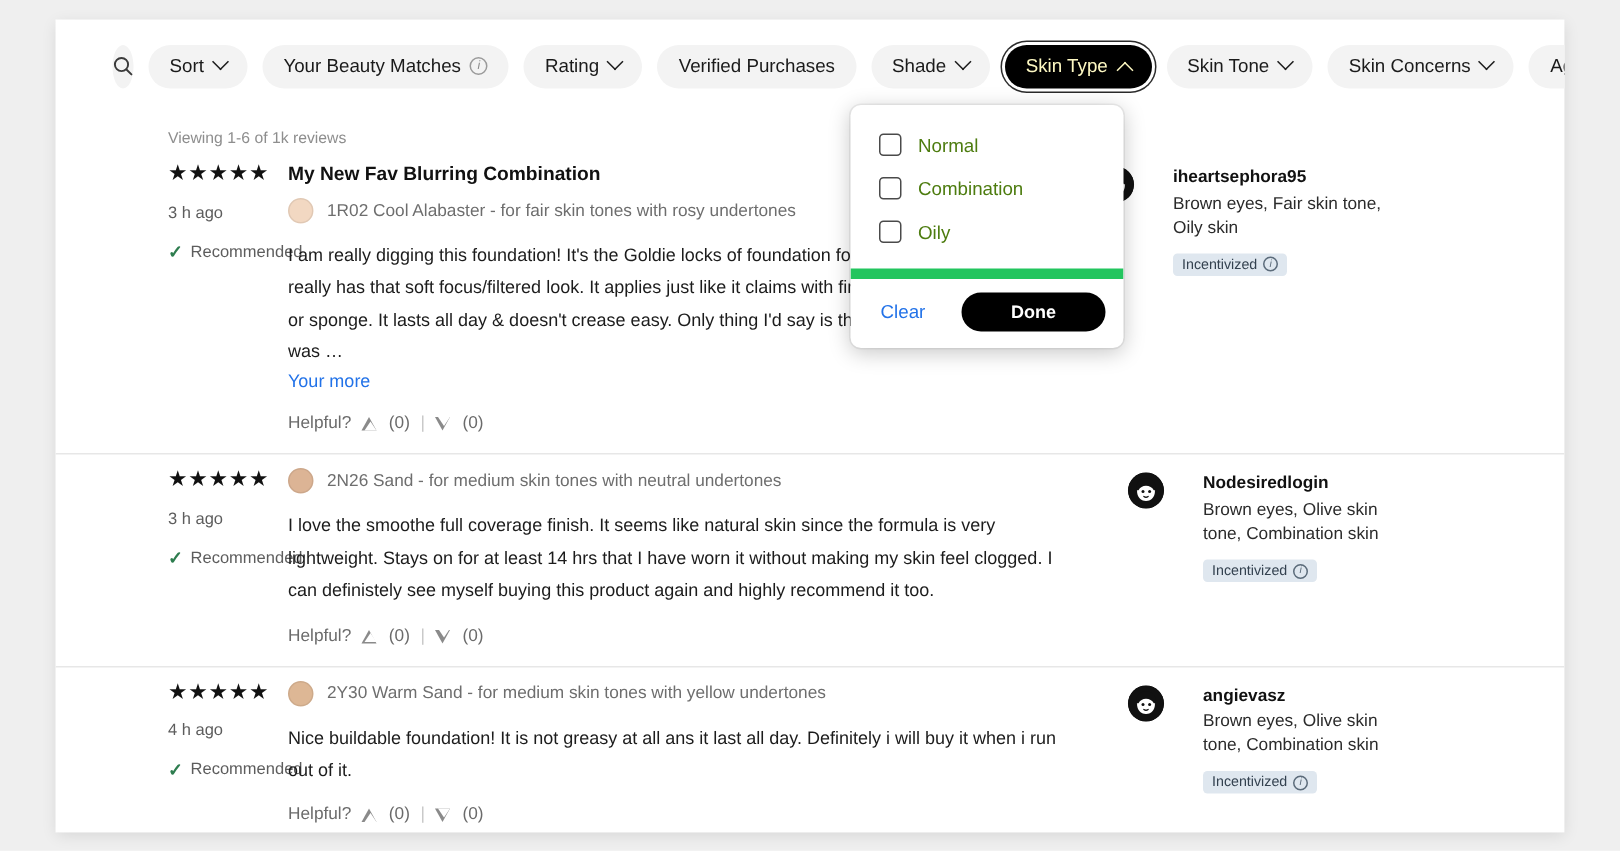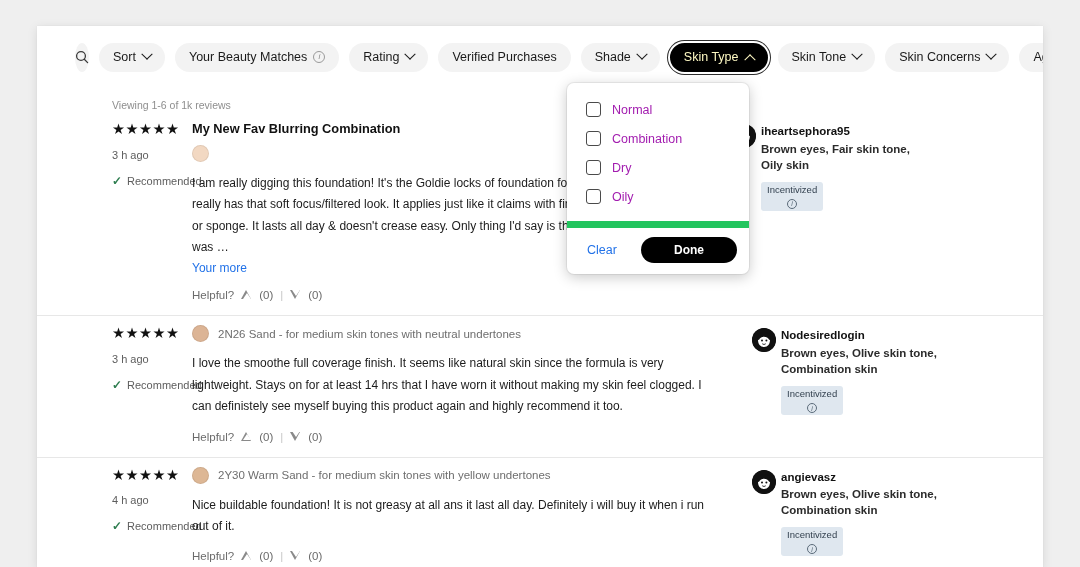--- a/index.html
+++ b/index.html
@@ -13,21 +13,21 @@
   }
   #root {
     position: relative;
     width: 1080px; height: 567px;
     background: #efefef;
   }
 
   
   .card {
     position: absolute;
-    left: 37px; top: 26px;
+    left: 37px; top: 13px;
     width: 1006px; height: 542px;
     background: #ffffff;
     box-shadow: 0 2px 10px rgba(0,0,0,.10), 0 0 1px rgba(0,0,0,.07);
     overflow: hidden;
   }
 
   
   .filterbar {
     position: absolute;
     left: 0; top: 0;
@@ -97,21 +97,21 @@
     z-index: 40;
     overflow: hidden;
   }
   .dd-opts { padding: 12px 0 10px 0; }
   .dd-opt {
     display: flex;
     align-items: center;
     gap: 11px;
     padding: 7px 19px;
     font-size: 12.5px;
-    color: #a21caf;
+    color: #4d7c0f;
     cursor: pointer;
   }
   .cbox {
     width: 15px; height: 15px;
     border: 1.6px solid #4a4a4a;
     border-radius: 3px;
     background: #fff;
     flex: 0 0 auto;
   }
   .dd-foot {
@@ -231,21 +231,21 @@
     display: inline-block;
     font-size: 12px;
     color: #2272e8;
     margin-top: 1px;
     cursor: pointer;
   }
   .helpful {
     margin-top: 13px;
     margin-bottom: 14px;
     display: flex;
-    align-items: flex-start;
+    align-items: center;
     gap: 7px;
     font-size: 11.5px;
     color: #6b6b6b;
   }
   .tri-ico {
     display: inline-block;
     width: 11px; height: 10px;
     position: relative;
     cursor: pointer;
   }
@@ -276,54 +276,52 @@
     border-bottom: none;
     border-top: 6.7px solid #fff;
   }
   .sep { color: #c7c7c7; }
 
   .col-right {
     flex: 0 0 190px;
     width: 190px;
     padding-top: 8px;
     display: flex;
-    gap: 5px;
+    gap: 26px;
   }
   .avatar {
     width: 24px; height: 24px;
     border-radius: 50%;
     flex: 0 0 auto;
     overflow: hidden;
     background: #111;
   }
   .avatar svg { display: block; }
   .uname {
     font-size: 11.5px;
     font-weight: bold;
     color: #111;
     line-height: 1.35;
   }
   .udesc {
     font-size: 11.5px;
     color: #2b2b2b;
     line-height: 1.4;
     margin-top: 1px;
-    font-weight: bold;
   }
   .badge {
     display: inline-flex;
     align-items: center;
     gap: 4px;
     margin-top: 9px;
     background: #dfe7ef;
     border-radius: 3px;
     padding: 2px 6px;
     font-size: 9.5px;
     color: #33414f;
-    flex-direction: column;
   }
   .badge .info-i {
     width: 10px; height: 10px;
     border-color: #5b6b7a;
     color: #5b6b7a;
     font-size: 7px;
   }
 
   .review.r1 .col-mid { max-width: 540px; }
 </style>
@@ -397,20 +395,21 @@
           <div class="ago">3 h ago</div>
           <div class="recommended">
             <span class="check">✓</span>
             <span>Recommended</span>
           </div>
         </div>
         <div class="col-mid">
           <div class="rev-title">My New Fav Blurring Combination</div>
           <div class="shade-row">
             <span class="swatch" style="background:#f2d8c2"></span>
+            <span class="shade-name">1R02 Cool Alabaster - for fair skin tones with rosy undertones</span>
           </div>
           <div class="rev-body">I am really digging this foundation! It's the Goldie locks of foundation for me, it is just right! It really has that soft focus/filtered look. It applies just like it claims with fingers, a foundation brush or sponge. It lasts all day &amp; doesn't crease easy. Only thing I'd say is the shade range, while it was …</div>
           <span class="readmore">Your more</span>
           <div class="helpful">
             <span>Helpful?</span>
             <span class="tri-ico"></span>
             <span>(0)</span>
             <span class="sep">|</span>
             <span class="tri-ico down"></span>
             <span>(0)</span>
@@ -537,24 +536,20 @@
         <div class="dd-opt">
           <span class="cbox"></span>
           <span>Normal</span>
         </div>
         <div class="dd-opt">
           <span class="cbox"></span>
           <span>Combination</span>
         </div>
         <div class="dd-opt">
           <span class="cbox"></span>
-          <span>Dry</span>
-        </div>
-        <div class="dd-opt">
-          <span class="cbox"></span>
           <span>Oily</span>
         </div>
       </div>
       <div class="dd-foot">
         <button class="clear-btn">Clear</button>
         <button class="done-btn">Done</button>
       </div>
     </div>
 
   </div>

